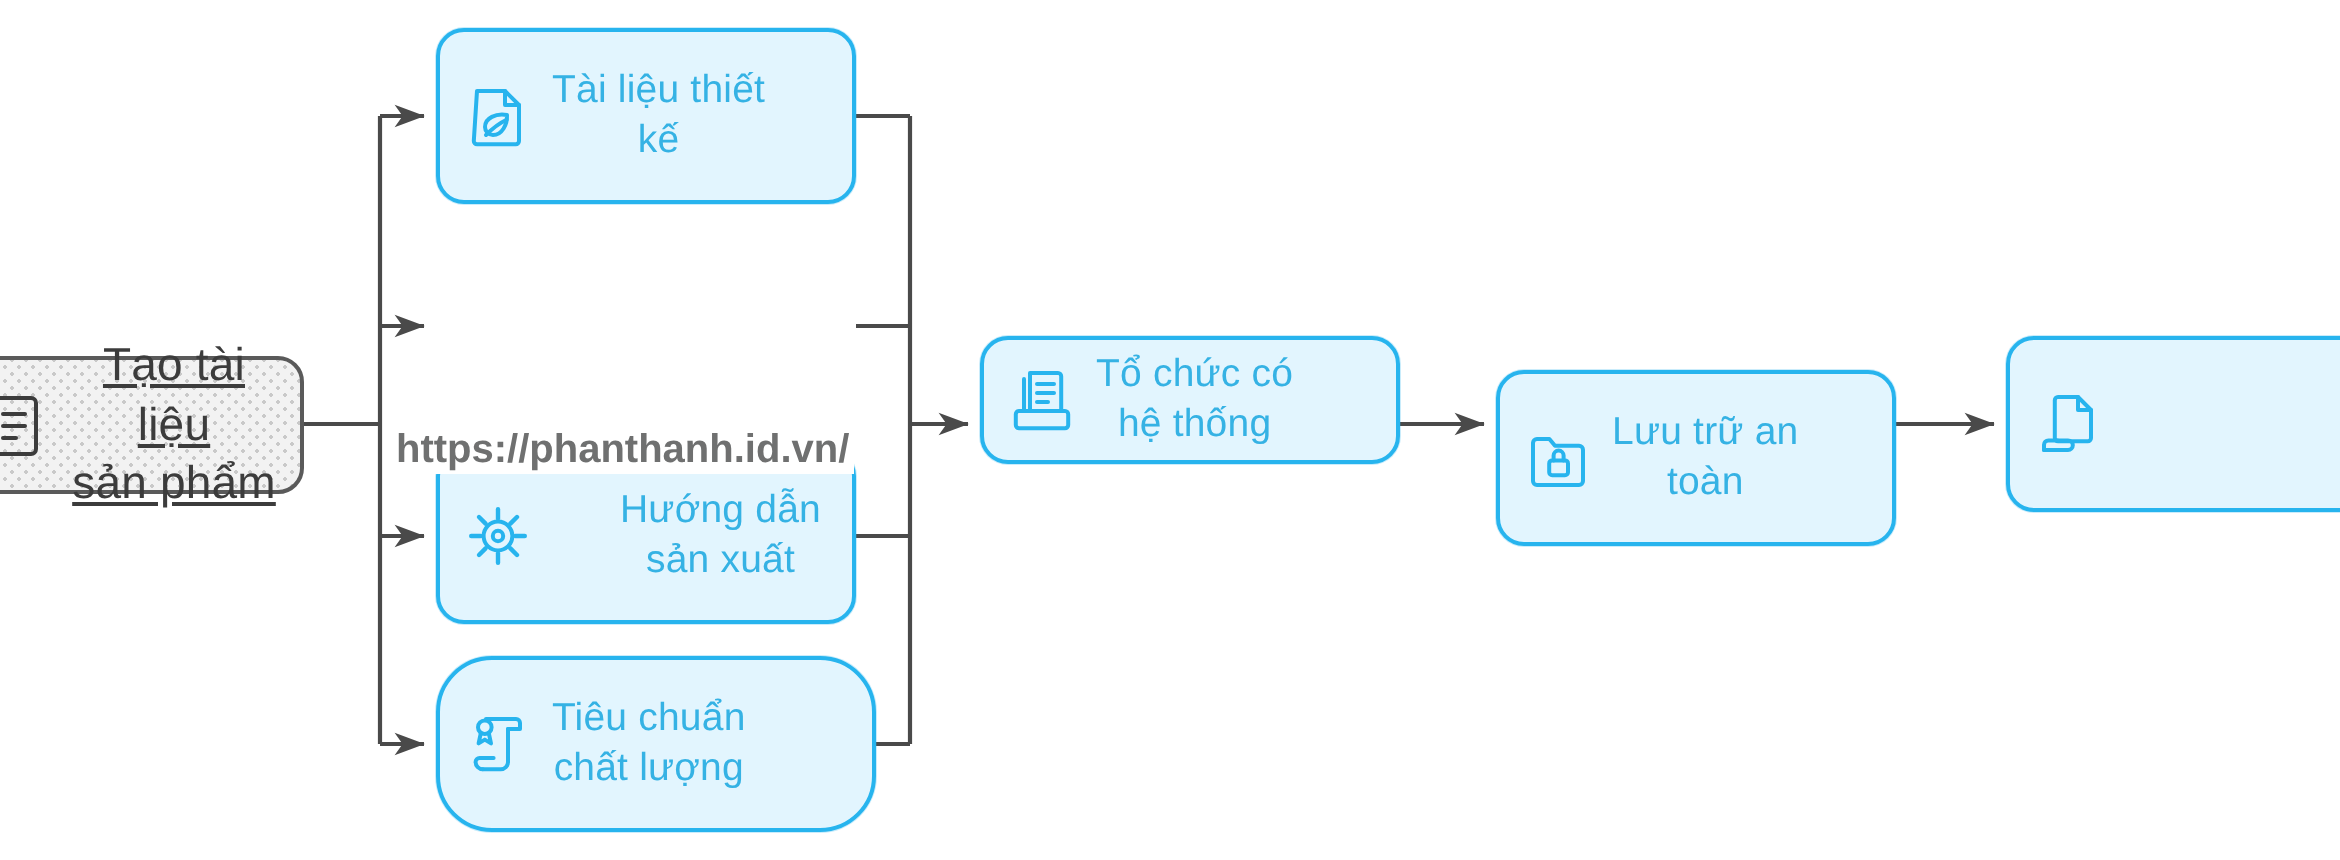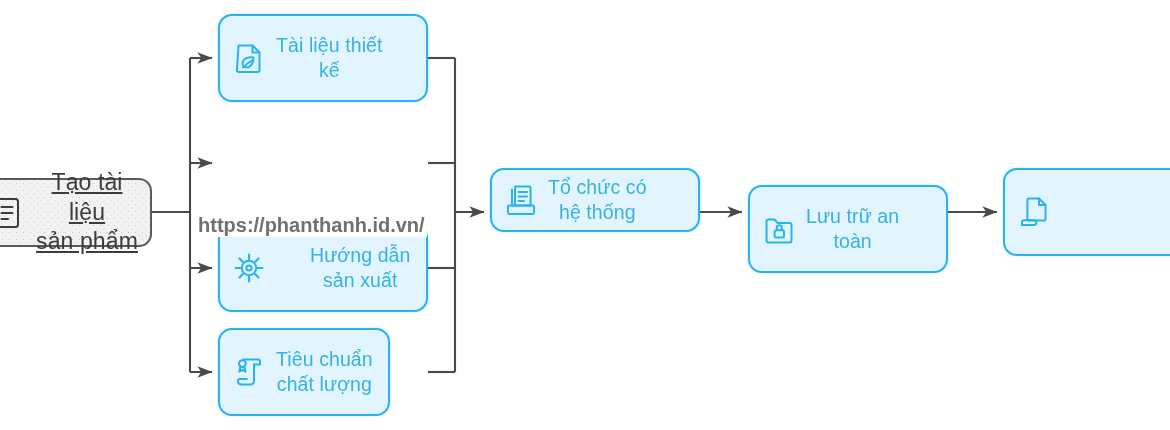--- a/index.html
+++ b/index.html
@@ -162,21 +162,21 @@
           <line x1="23.2" y1="24.2" x2="26.5" y2="27.5"></line>
           <line x1="26.5" y1="8.5" x2="23.2" y2="11.8"></line>
           <line x1="10.8" y1="24.2" x2="7.5" y2="27.5"></line>
         </g>
       </svg>
     </span>
     <span class="label">Hướng dẫn
 sản xuất</span>
   </div>
 
-  <div class="node blue" style="left:218px; top:328px; width:172px; height:88px;">
+  <div class="node blue" style="left:218px; top:328px; width:220px; height:88px;border-radius:28px;">
     <span class="icon">
       <svg viewBox="0 0 34 36" width="34" height="36" fill="none" stroke="#27b4ee" stroke-width="2" stroke-linecap="round" stroke-linejoin="round">
         <path d="M11,5.5 h15 a2,2 0 0 1 2,2 v3 h-6"></path>
         <path d="M22,10.5 v16.5 a3.6,3.6 0 0 1 -3.6,3.6 h-9"></path>
         <path d="M9.4,30.6 a3.6,3.6 0 0 1 -3.6,-3.6 a2,2 0 0 1 2,-2 h7"></path>
         <circle cx="10.4" cy="9.6" r="3.4"></circle>
         <path d="M8.4,12.6 l-1.1,5.1 l3.1,-1.9 l3.1,1.9 l-1.1,-5.1"></path>
       </svg>
     </span>
     <span class="label">Tiêu chuẩn

